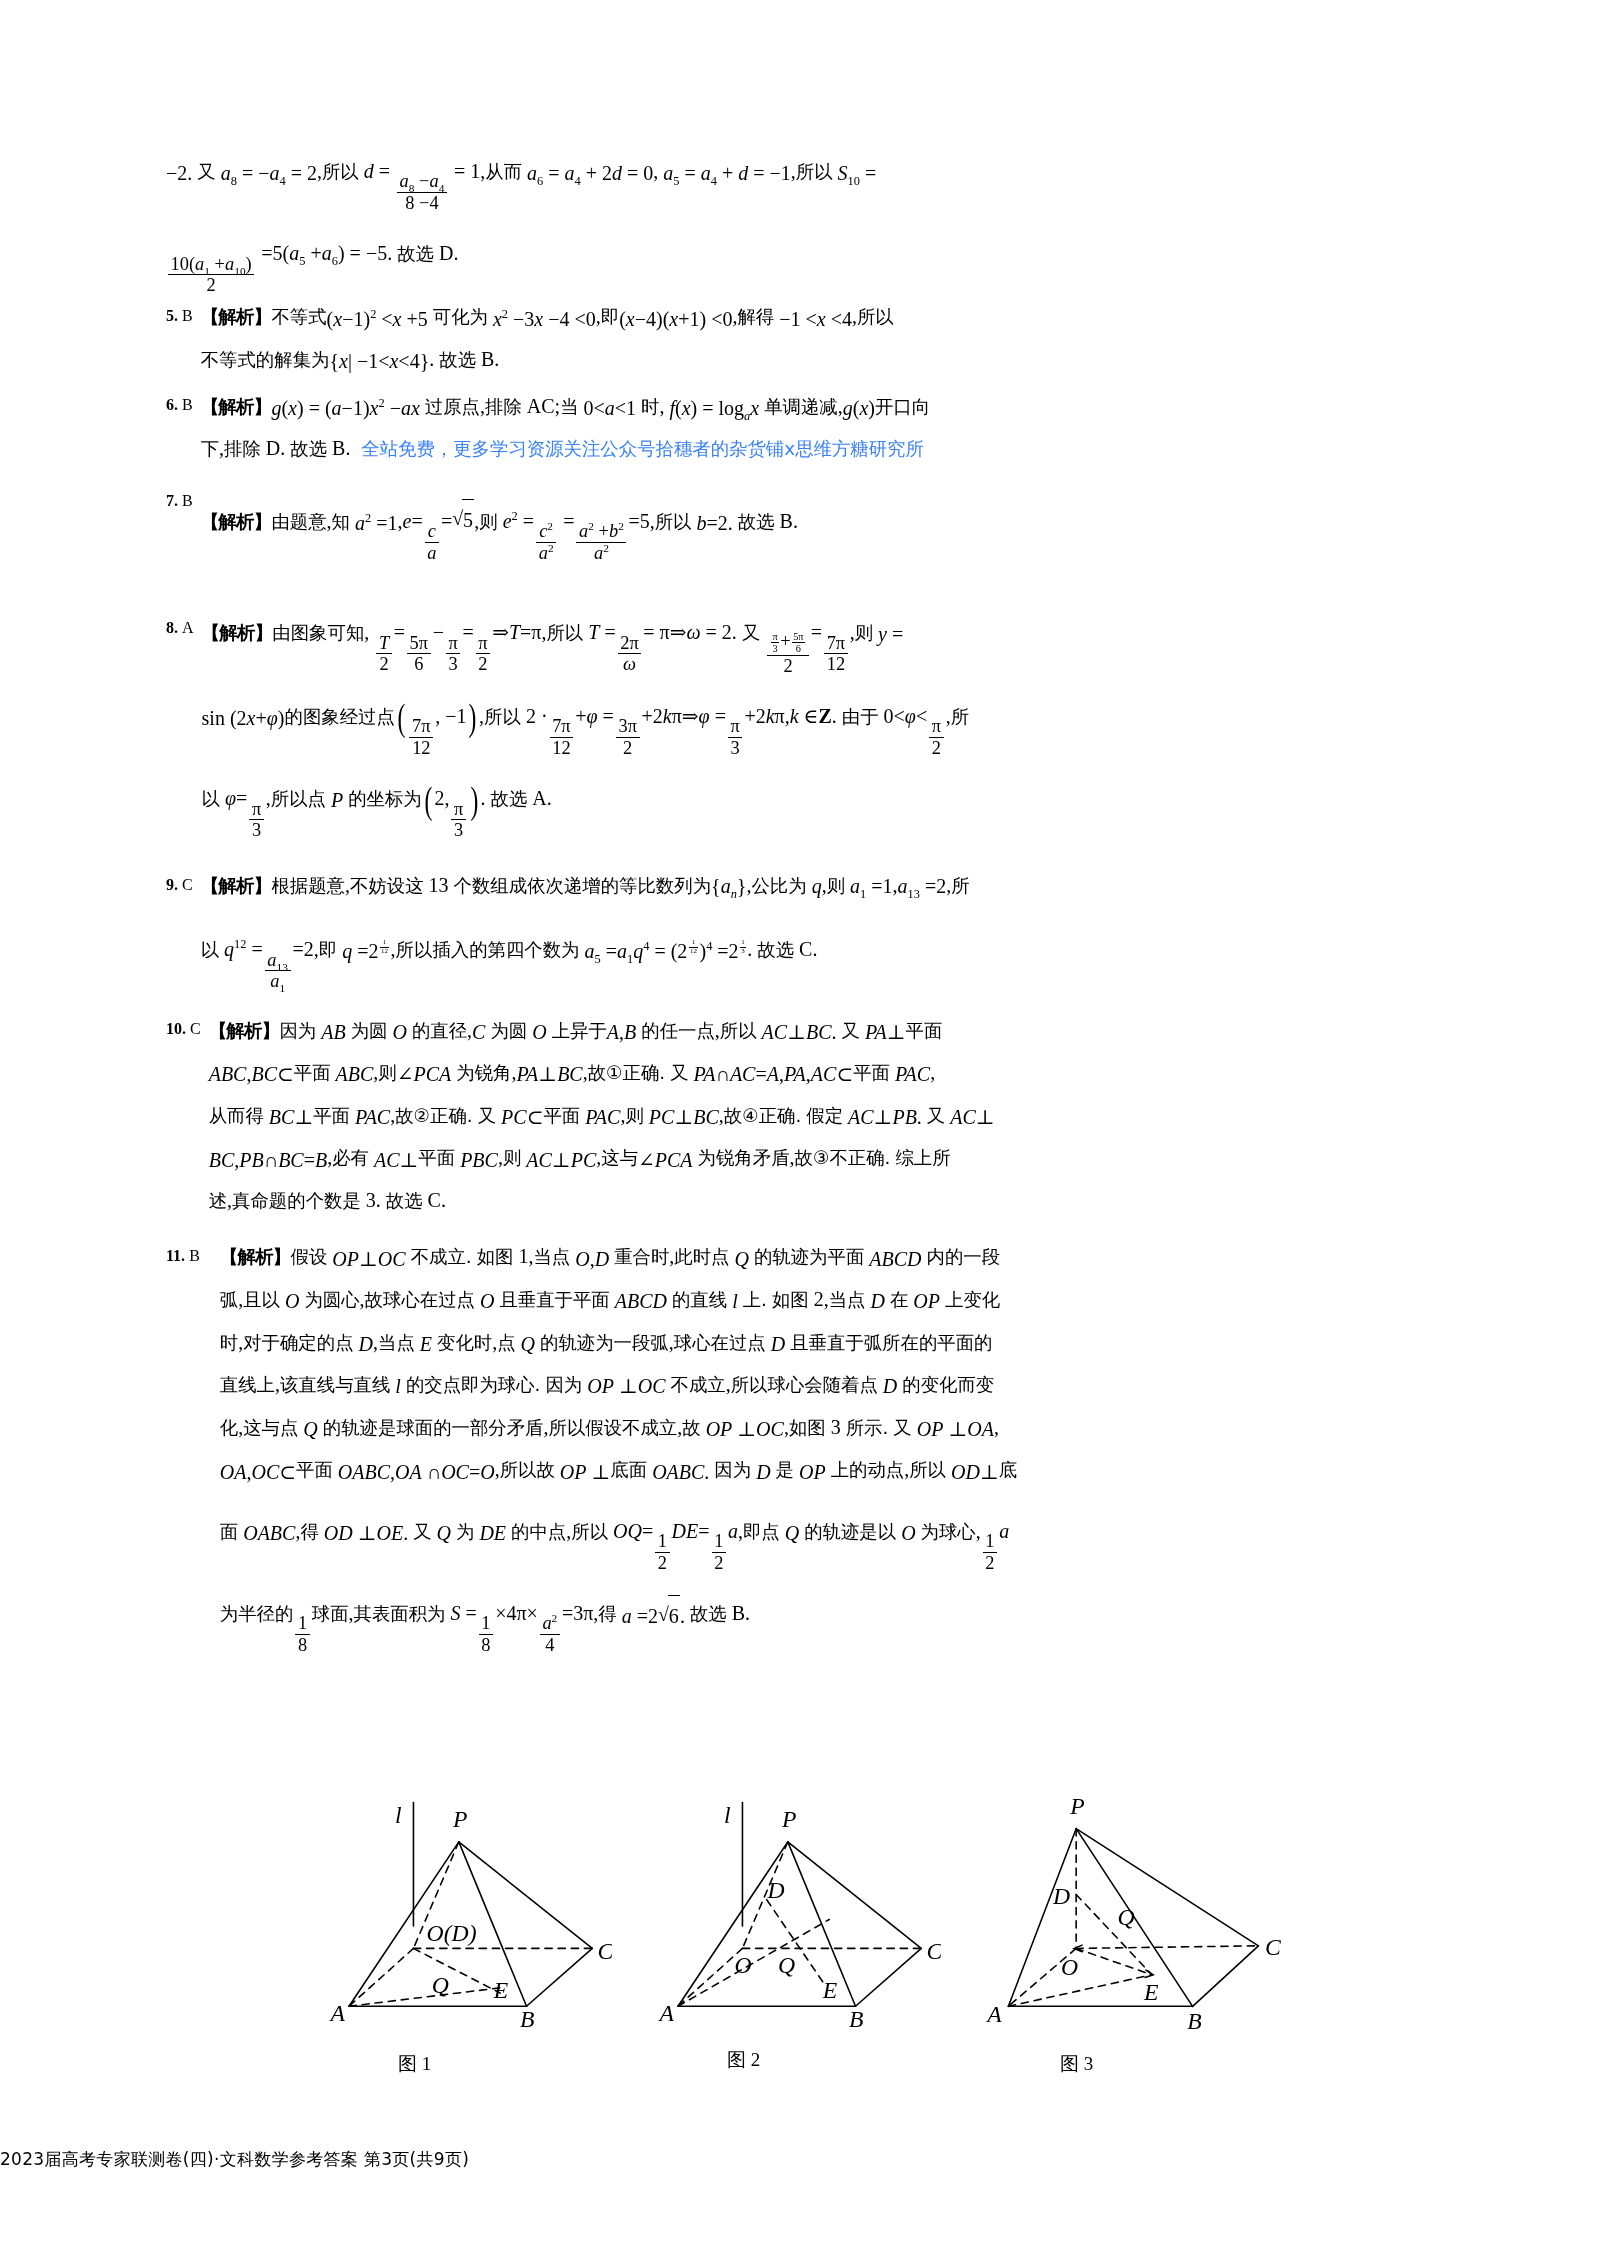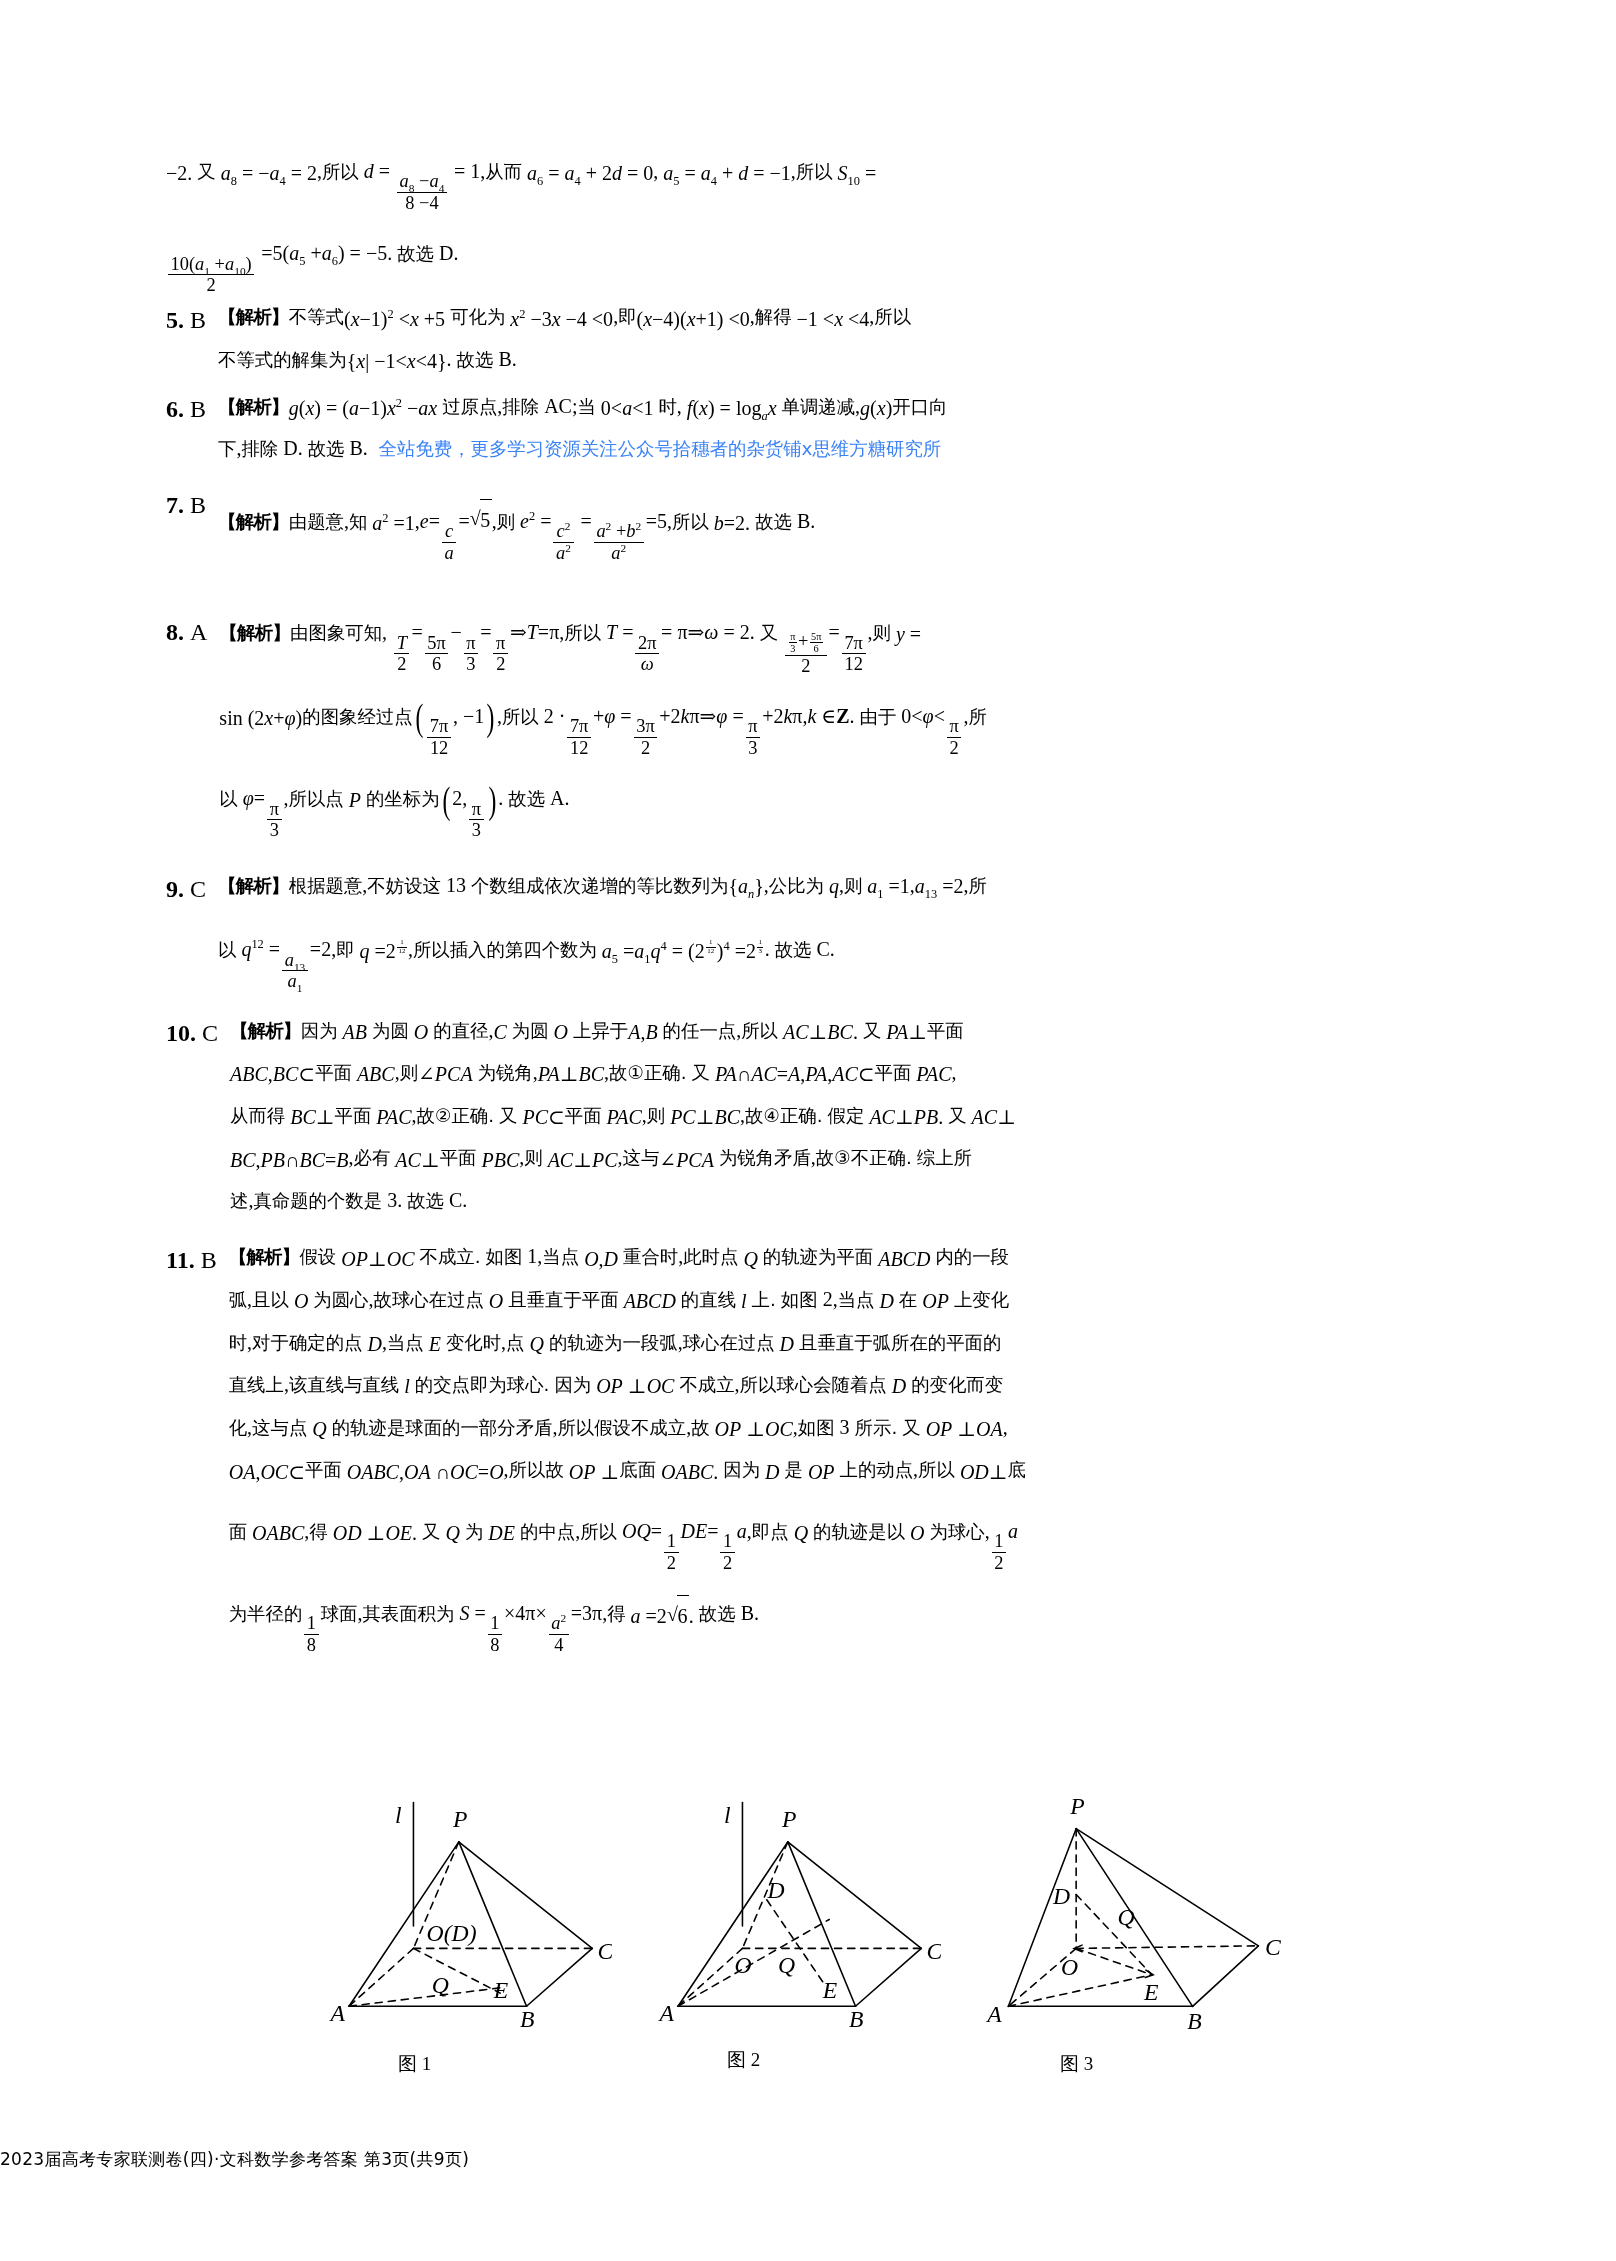--- a/index.html
+++ b/index.html
@@ -7,21 +7,21 @@
     width:1616px; height:2261px;
     font-family:"Liberation Serif","DejaVu Serif",serif;
     color:#000;
     -webkit-font-smoothing:antialiased;
   }
   .page{position:relative;width:1482px;height:2261px;box-sizing:border-box;padding:0;}
   .content{position:absolute;left:166px;top:132px;width:1283px;}
 
   
   .ans{display:flex;align-items:flex-start;margin-bottom:4px;}
-  .ans-num{flex:0 0 auto;font-size:24px;line-height:1.2;white-space:nowrap;padding-top:9.2px;}
+  .ans-num{flex:0 0 auto;font-size:16px;line-height:1.2;white-space:nowrap;padding-top:9.2px;}
   .ans-num b{font-weight:700;}
   .ans-body{flex:1 1 auto;font-size:20px;line-height:2.02;text-align:justify;}
   .cont-body{font-size:20px;line-height:2.02;text-align:justify;}
   .tag{font-weight:700;letter-spacing:-0.7px;}
   .cn{font-family:"DejaVu Sans","Liberation Sans",sans-serif;font-size:18.4px;}
   i.v{font-family:"Liberation Serif",serif;font-style:italic;}
   .wm{color:#3b82f6;}
 
   
   .m{white-space:nowrap;display:inline-block;vertical-align:middle;}
@@ -141,21 +141,21 @@
       <div class="ans-num"><b>10.</b>&nbsp;C&nbsp;&nbsp;</div>
       <div class="ans-body">
         <span class="tag cn">【解析】</span><span class="cn">因为</span> <span class="m"><i class="v">AB</i></span> <span class="cn">为圆</span> <span class="m"><i class="v">O</i></span> <span class="cn">的直径</span>,<span class="m"><i class="v">C</i></span> <span class="cn">为圆</span> <span class="m"><i class="v">O</i></span> <span class="cn">上异于</span><span class="m"><i class="v">A</i>,<i class="v">B</i></span> <span class="cn">的任一点</span>,<span class="cn">所以</span> <span class="m"><i class="v">AC</i>⊥<i class="v">BC</i>.</span> <span class="cn">又</span> <span class="m"><i class="v">PA</i>⊥</span><span class="cn">平面</span><br>
         <span class="m"><i class="v">ABC</i>,<i class="v">BC</i>⊂</span><span class="cn">平面</span> <span class="m"><i class="v">ABC</i></span>,<span class="cn">则</span><span class="m">∠<i class="v">PCA</i></span> <span class="cn">为锐角</span>,<span class="m"><i class="v">PA</i>⊥<i class="v">BC</i></span>,<span class="cn">故①正确.</span> <span class="cn">又</span> <span class="m"><i class="v">PA</i>∩<i class="v">AC</i>=<i class="v">A</i>,<i class="v">PA</i>,<i class="v">AC</i>⊂</span><span class="cn">平面</span> <span class="m"><i class="v">PAC</i></span>,<br>
         <span class="cn">从而得</span> <span class="m"><i class="v">BC</i>⊥</span><span class="cn">平面</span> <span class="m"><i class="v">PAC</i></span>,<span class="cn">故②正确.</span> <span class="cn">又</span> <span class="m"><i class="v">PC</i>⊂</span><span class="cn">平面</span> <span class="m"><i class="v">PAC</i></span>,<span class="cn">则</span> <span class="m"><i class="v">PC</i>⊥<i class="v">BC</i></span>,<span class="cn">故④正确.</span> <span class="cn">假定</span> <span class="m"><i class="v">AC</i>⊥<i class="v">PB</i>.</span> <span class="cn">又</span> <span class="m"><i class="v">AC</i>⊥</span><br>
         <span class="m"><i class="v">BC</i>,<i class="v">PB</i>∩<i class="v">BC</i>=<i class="v">B</i></span>,<span class="cn">必有</span> <span class="m"><i class="v">AC</i>⊥</span><span class="cn">平面</span> <span class="m"><i class="v">PBC</i></span>,<span class="cn">则</span> <span class="m"><i class="v">AC</i>⊥<i class="v">PC</i></span>,<span class="cn">这与</span><span class="m">∠<i class="v">PCA</i></span> <span class="cn">为锐角矛盾</span>,<span class="cn">故③不正确.</span> <span class="cn">综上所</span><br>
         <span class="cn">述</span>,<span class="cn">真命题的个数是</span> 3. <span class="cn">故选</span> C.
       </div>
     </div>
 
-    <div class="ans" style="margin-top:16px;">
+    <div class="ans" style="margin-top:16px;gap:12px;">
       <div class="ans-num"><b>11.</b>&nbsp;B&nbsp;&nbsp;</div>
       <div class="ans-body">
         <span class="tag cn">【解析】</span><span class="cn">假设</span> <span class="m"><i class="v">OP</i>⊥<i class="v">OC</i></span> <span class="cn">不成立.</span> <span class="cn">如图</span> 1,<span class="cn">当点</span> <span class="m"><i class="v">O</i>,<i class="v">D</i></span> <span class="cn">重合时</span>,<span class="cn">此时点</span> <span class="m"><i class="v">Q</i></span> <span class="cn">的轨迹为平面</span> <span class="m"><i class="v">ABCD</i></span> <span class="cn">内的一段</span><br>
         <span class="cn">弧</span>,<span class="cn">且以</span> <span class="m"><i class="v">O</i></span> <span class="cn">为圆心</span>,<span class="cn">故球心在过点</span> <span class="m"><i class="v">O</i></span> <span class="cn">且垂直于平面</span> <span class="m"><i class="v">ABCD</i></span> <span class="cn">的直线</span> <span class="m"><i class="v">l</i></span> <span class="cn">上.</span> <span class="cn">如图</span> 2,<span class="cn">当点</span> <span class="m"><i class="v">D</i></span> <span class="cn">在</span> <span class="m"><i class="v">OP</i></span> <span class="cn">上变化</span><br>
         <span class="cn">时</span>,<span class="cn">对于确定的点</span> <span class="m"><i class="v">D</i></span>,<span class="cn">当点</span> <span class="m"><i class="v">E</i></span> <span class="cn">变化时</span>,<span class="cn">点</span> <span class="m"><i class="v">Q</i></span> <span class="cn">的轨迹为一段弧</span>,<span class="cn">球心在过点</span> <span class="m"><i class="v">D</i></span> <span class="cn">且垂直于弧所在的平面的</span><br>
         <span class="cn">直线上</span>,<span class="cn">该直线与直线</span> <span class="m"><i class="v">l</i></span> <span class="cn">的交点即为球心.</span> <span class="cn">因为</span> <span class="m"><i class="v">OP</i> ⊥<i class="v">OC</i></span> <span class="cn">不成立</span>,<span class="cn">所以球心会随着点</span> <span class="m"><i class="v">D</i></span> <span class="cn">的变化而变</span><br>
         <span class="cn">化</span>,<span class="cn">这与点</span> <span class="m"><i class="v">Q</i></span> <span class="cn">的轨迹是球面的一部分矛盾</span>,<span class="cn">所以假设不成立</span>,<span class="cn">故</span> <span class="m"><i class="v">OP</i> ⊥<i class="v">OC</i></span>,<span class="cn">如图</span> 3 <span class="cn">所示.</span> <span class="cn">又</span> <span class="m"><i class="v">OP</i> ⊥<i class="v">OA</i></span>,<br>
         <span class="m"><i class="v">OA</i>,<i class="v">OC</i>⊂</span><span class="cn">平面</span> <span class="m"><i class="v">OABC</i>,<i class="v">OA</i> ∩<i class="v">OC</i>=<i class="v">O</i></span>,<span class="cn">所以故</span> <span class="m"><i class="v">OP</i> ⊥</span><span class="cn">底面</span> <span class="m"><i class="v">OABC</i>.</span> <span class="cn">因为</span> <span class="m"><i class="v">D</i></span> <span class="cn">是</span> <span class="m"><i class="v">OP</i></span> <span class="cn">上的动点</span>,<span class="cn">所以</span> <span class="m"><i class="v">OD</i>⊥</span><span class="cn">底</span><br>
         <span class="cn">面</span> <span class="m"><i class="v">OABC</i></span>,<span class="cn">得</span> <span class="m"><i class="v">OD</i> ⊥<i class="v">OE</i>.</span> <span class="cn">又</span> <span class="m"><i class="v">Q</i></span> <span class="cn">为</span> <span class="m"><i class="v">DE</i></span> <span class="cn">的中点</span>,<span class="cn">所以</span> <span class="m"><i class="v">OQ</i>=<span class="frac"><span class="n">1</span><span class="d">2</span></span><i class="v">DE</i>=<span class="frac"><span class="n">1</span><span class="d">2</span></span><i class="v">a</i></span>,<span class="cn">即点</span> <span class="m"><i class="v">Q</i></span> <span class="cn">的轨迹是以</span> <span class="m"><i class="v">O</i></span> <span class="cn">为球心</span>,<span class="m"><span class="frac"><span class="n">1</span><span class="d">2</span></span><i class="v">a</i></span><br>
         <span class="cn">为半径的</span><span class="m"><span class="frac"><span class="n">1</span><span class="d">8</span></span></span><span class="cn">球面</span>,<span class="cn">其表面积为</span> <span class="m"><i class="v">S</i> =<span class="frac"><span class="n">1</span><span class="d">8</span></span>×4π×<span class="frac"><span class="n"><i class="v">a</i><sup class="s">2</sup></span><span class="d">4</span></span>=3π</span>,<span class="cn">得</span> <span class="m"><i class="v">a</i> =2<span class="sqrt"><span>6</span></span>.</span> <span class="cn">故选</span> B.

